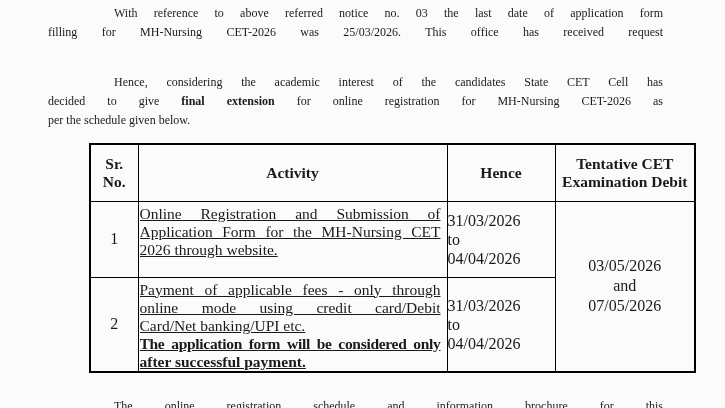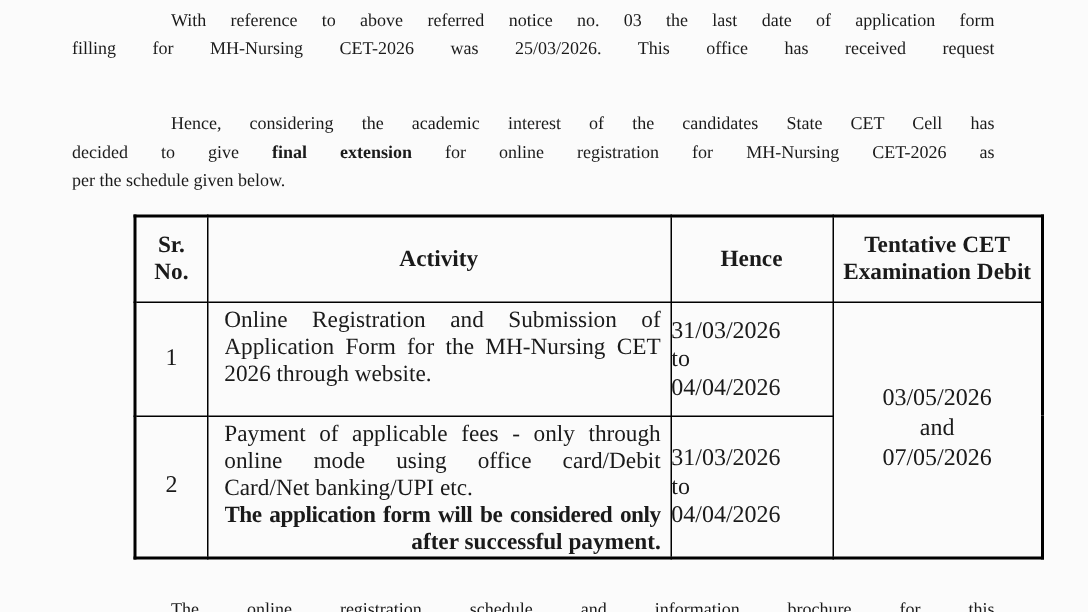--- a/index.html
+++ b/index.html
@@ -37,25 +37,25 @@
     border:1.5px solid #000;
     padding:0;
     vertical-align:middle;
   }
   .sched{border:2px solid #000;}
   tr.hrow{height:57px;}
   tr.r1{height:76px;}
   tr.r2{height:95px;}
   .sched th{font-weight:bold;text-align:center;line-height:18px;font-size:15.5px;}
   td.sr{text-align:center;font-size:16px;}
-  td.act{vertical-align:top;padding:3px 6px 0 11px;line-height:18px;}
+  td.act{vertical-align:top;padding:3px 6px 0 1px;line-height:18px;text-decoration:underline;}
   td.act .line{height:18px;}
   td.date{text-align:left;line-height:19px;font-size:16px;}
   td.exam{text-align:center;line-height:20px;font-size:16px;}
-  .bold{font-weight:bold;text-align:right;}
+  .bold{font-weight:bold;}
   .tight{letter-spacing:-0.3px;}
 </style>
 </head>
 <body>
 
 <div class="page">
 
   <div class="para p1">
     <div class="line jl ind">With reference to above referred notice no. 03 the last date of application form</div>
     <div class="line jl">filling for MH-Nursing CET-2026 was 25/03/2026. This office has received request</div>
@@ -102,21 +102,21 @@
       <td class="exam" rowspan="2">
         <div>03/05/2026</div>
         <div>and</div>
         <div>07/05/2026</div>
       </td>
     </tr>
     <tr class="r2">
       <td class="sr">2</td>
       <td class="act">
         <div class="line jl">Payment of applicable fees - only through</div>
-        <div class="line jl">online mode using office card/Debit</div>
+        <div class="line jl">online mode using credit card/Debit</div>
         <div class="line nl">Card/Net banking/UPI etc.</div>
         <div class="line jl bold tight">The application form will be considered only</div>
         <div class="line nl bold">after successful payment.</div>
       </td>
       <td class="date">
         <div>31/03/2026</div>
         <div>to</div>
         <div>04/04/2026</div>
       </td>
     </tr>

